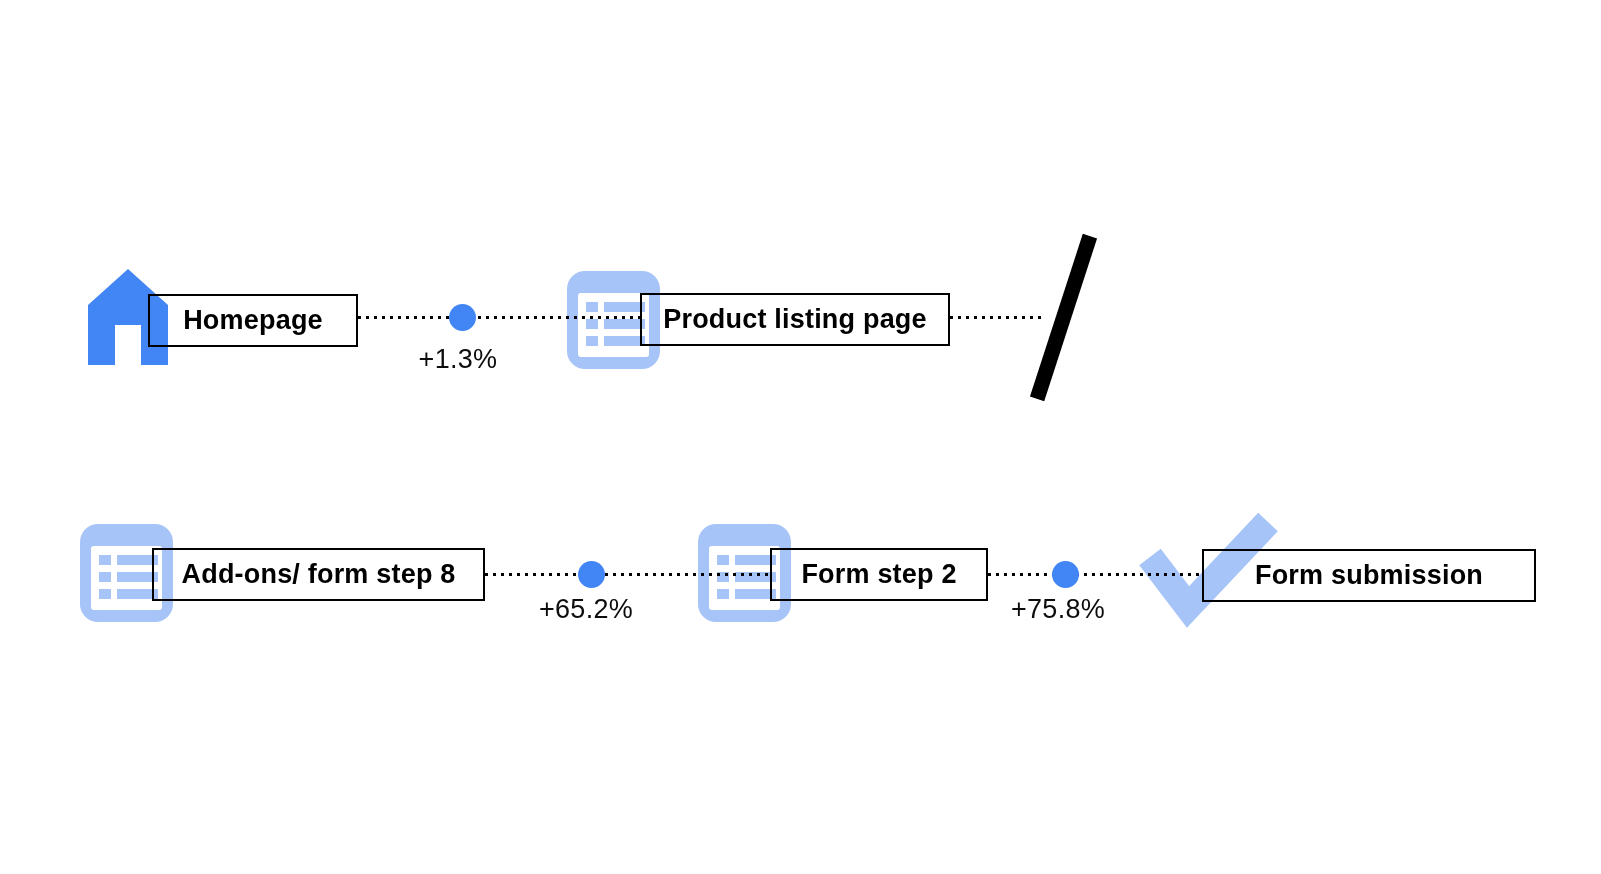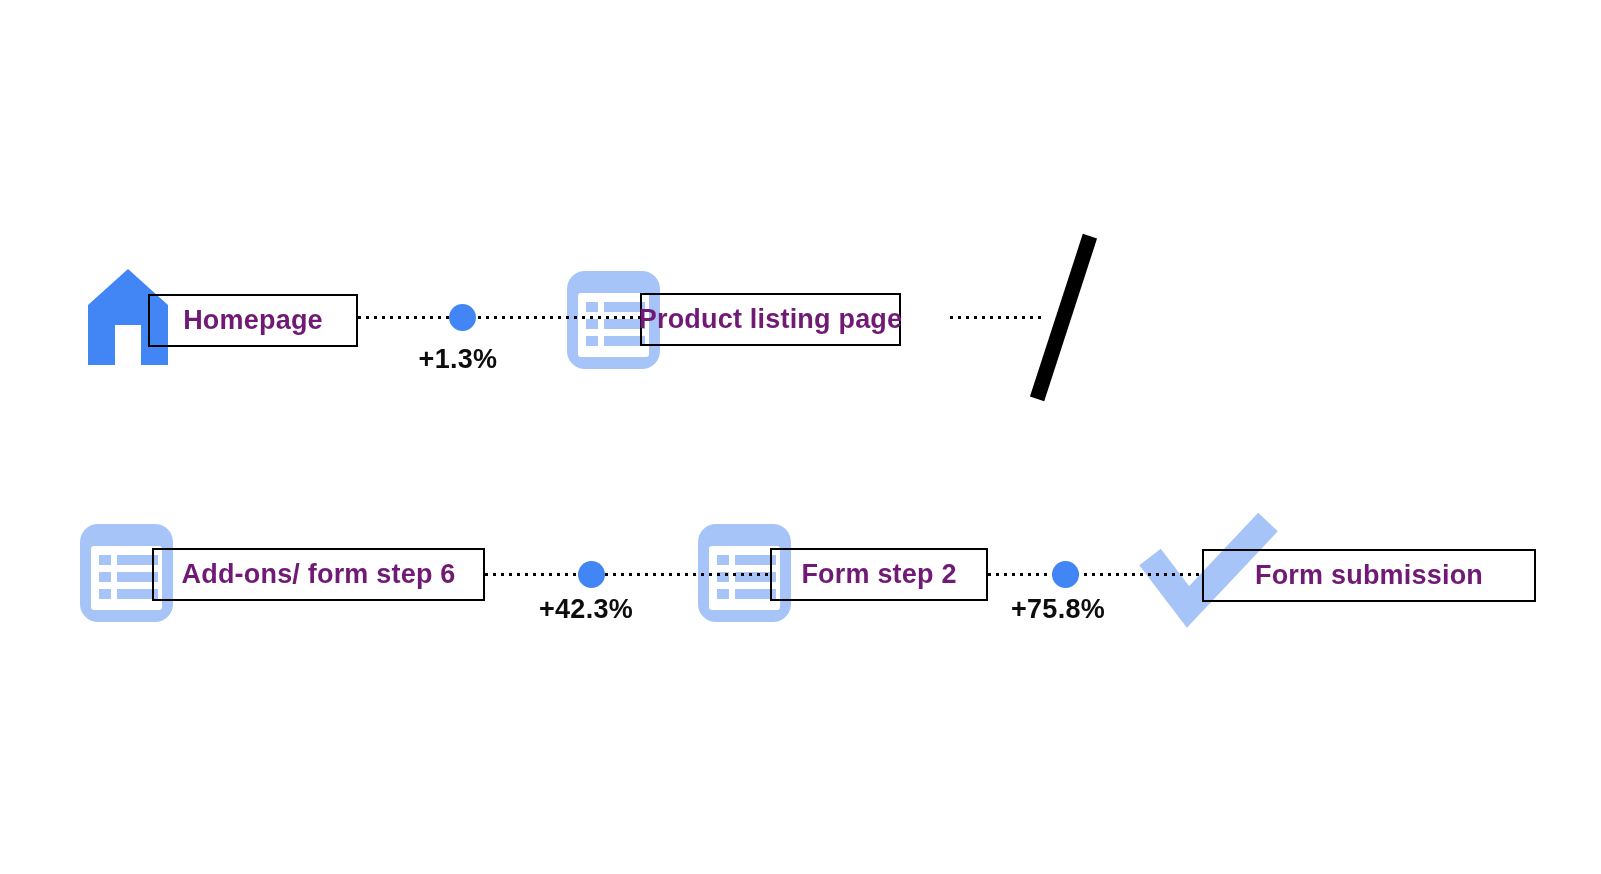--- a/index.html
+++ b/index.html
@@ -9,34 +9,34 @@
   }
   .icon{position:absolute;z-index:1;}
   .slash{
     position:absolute;left:1056px;top:232px;width:15px;height:171px;
     background:#000;transform:rotate(18deg);z-index:2;
   }
   .node-box{
     position:absolute;height:53px;box-sizing:border-box;
     border:2.5px solid #000;background:transparent;z-index:3;
     display:flex;align-items:center;justify-content:center;
-    font-weight:700;font-size:27px;color:#701a75;letter-spacing:.2px;
+    font-weight:700;font-size:27px;color:#000000;letter-spacing:.2px;
     white-space:nowrap;
   }
   .dotline{
     position:absolute;height:3px;z-index:4;
     background-image:repeating-linear-gradient(to right,#000 0 3px,transparent 3px 8px);
   }
   .dot{
     position:absolute;width:27px;height:27px;border-radius:50%;
     background:#4285F4;z-index:5;
   }
   .pct{
     position:absolute;width:140px;text-align:center;z-index:5;
-    font-weight:700;font-size:27px;color:#0d0d0d;letter-spacing:.3px;
+    font-weight:400;font-size:27px;color:#0d0d0d;letter-spacing:.3px;
   }
 </style>
 </head>
 <body>
 
 <div class="canvas">
 
   <svg class="icon" style="left:88px;top:269px" width="80" height="96" viewBox="0 0 80 96">
     <path d="M40 0 L80 36 L80 96 L53 96 L53 56 L27 56 L27 96 L0 96 L0 36 Z" fill="#4285F4"></path>
   </svg>
@@ -53,46 +53,46 @@
     <rect x="0" y="0" width="93" height="98" rx="18" fill="#A7C4F8"></rect>
     <rect x="11" y="22" width="71" height="64" rx="3" fill="#FFFFFF"></rect>
     <rect x="19" y="31" width="12" height="10" fill="#A7C4F8"></rect>
     <rect x="37" y="31" width="41" height="10" fill="#A7C4F8"></rect>
     <rect x="19" y="48" width="12" height="10" fill="#A7C4F8"></rect>
     <rect x="37" y="48" width="41" height="10" fill="#A7C4F8"></rect>
     <rect x="19" y="65" width="12" height="10" fill="#A7C4F8"></rect>
     <rect x="37" y="65" width="41" height="10" fill="#A7C4F8"></rect>
   </svg>
 
-  <div class="node-box" style="left:640px;top:293px;width:261px">
+  <div class="node-box" style="left:640px;top:293px;width:310px">
     <span>Product listing page</span>
   </div>
 
   <div class="dotline" style="left:950px;top:316px;width:95px"></div>
 
   <div class="slash"></div>
 
   <svg class="icon" style="left:80px;top:524px" width="93" height="98" viewBox="0 0 93 98">
     <rect x="0" y="0" width="93" height="98" rx="18" fill="#A7C4F8"></rect>
     <rect x="11" y="22" width="71" height="64" rx="3" fill="#FFFFFF"></rect>
     <rect x="19" y="31" width="12" height="10" fill="#A7C4F8"></rect>
     <rect x="37" y="31" width="41" height="10" fill="#A7C4F8"></rect>
     <rect x="19" y="48" width="12" height="10" fill="#A7C4F8"></rect>
     <rect x="37" y="48" width="41" height="10" fill="#A7C4F8"></rect>
     <rect x="19" y="65" width="12" height="10" fill="#A7C4F8"></rect>
     <rect x="37" y="65" width="41" height="10" fill="#A7C4F8"></rect>
   </svg>
 
   <div class="node-box" style="left:152px;top:548px;width:333px">
-    <span>Add-ons/ form step 6</span>
+    <span>Add-ons/ form step 8</span>
   </div>
 
   <div class="dotline" style="left:485px;top:573px;width:285px"></div>
   <div class="dot" style="left:578px;top:561px"></div>
-  <div class="pct" style="left:516px;top:594px">+42.3%</div>
+  <div class="pct" style="left:516px;top:594px">+65.2%</div>
 
   <svg class="icon" style="left:698px;top:524px" width="93" height="98" viewBox="0 0 93 98">
     <rect x="0" y="0" width="93" height="98" rx="18" fill="#A7C4F8"></rect>
     <rect x="11" y="22" width="71" height="64" rx="3" fill="#FFFFFF"></rect>
     <rect x="19" y="31" width="12" height="10" fill="#A7C4F8"></rect>
     <rect x="37" y="31" width="41" height="10" fill="#A7C4F8"></rect>
     <rect x="19" y="48" width="12" height="10" fill="#A7C4F8"></rect>
     <rect x="37" y="48" width="41" height="10" fill="#A7C4F8"></rect>
     <rect x="19" y="65" width="12" height="10" fill="#A7C4F8"></rect>
     <rect x="37" y="65" width="41" height="10" fill="#A7C4F8"></rect>

